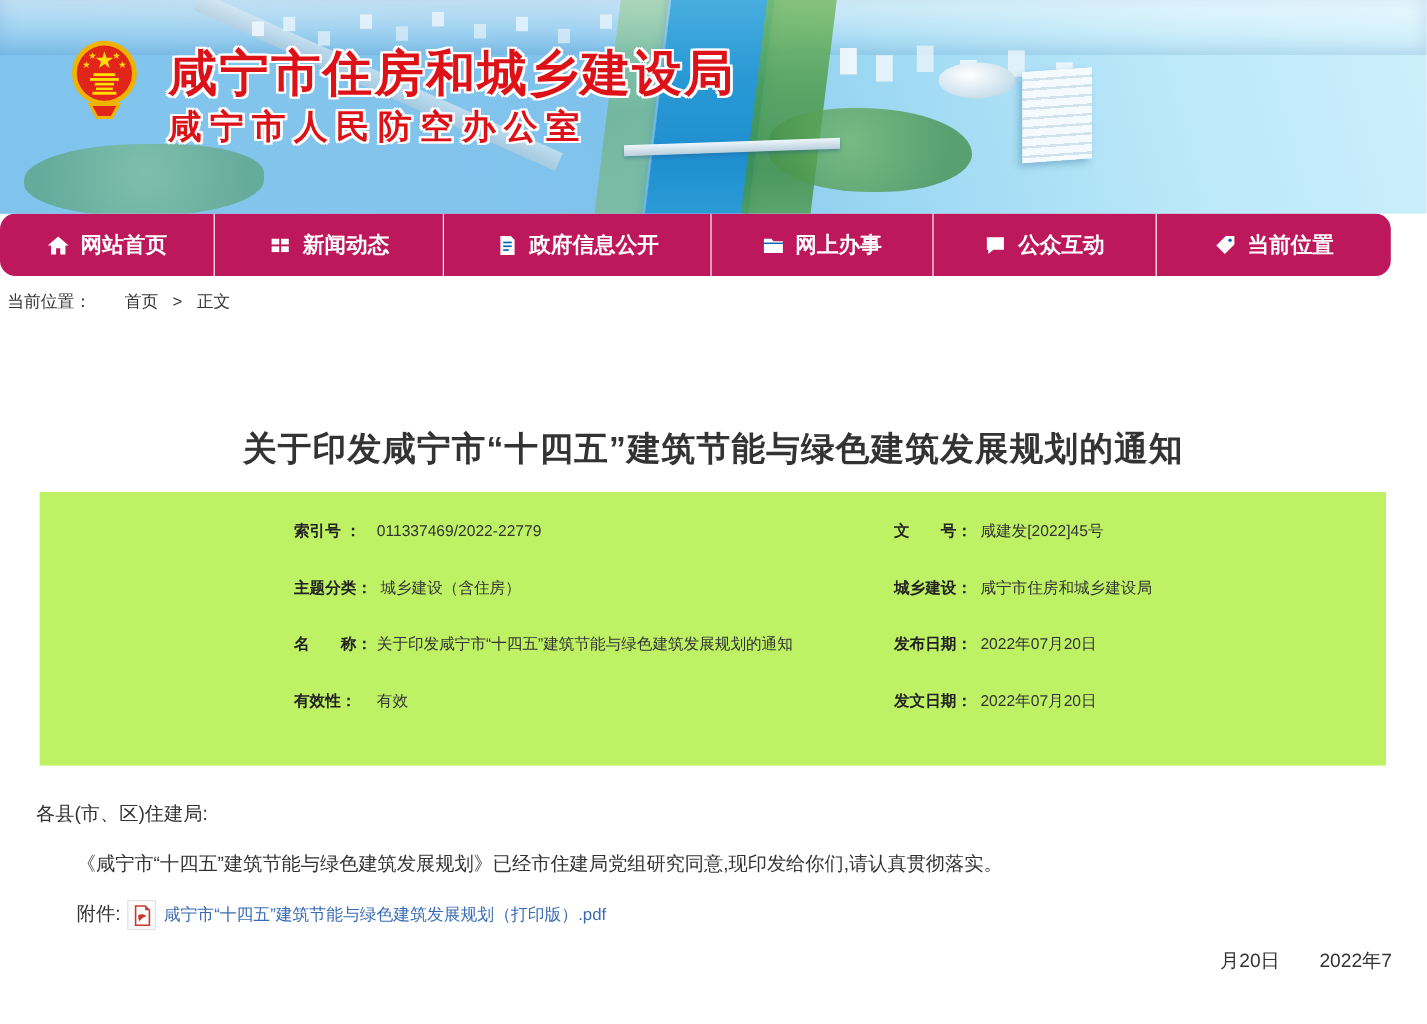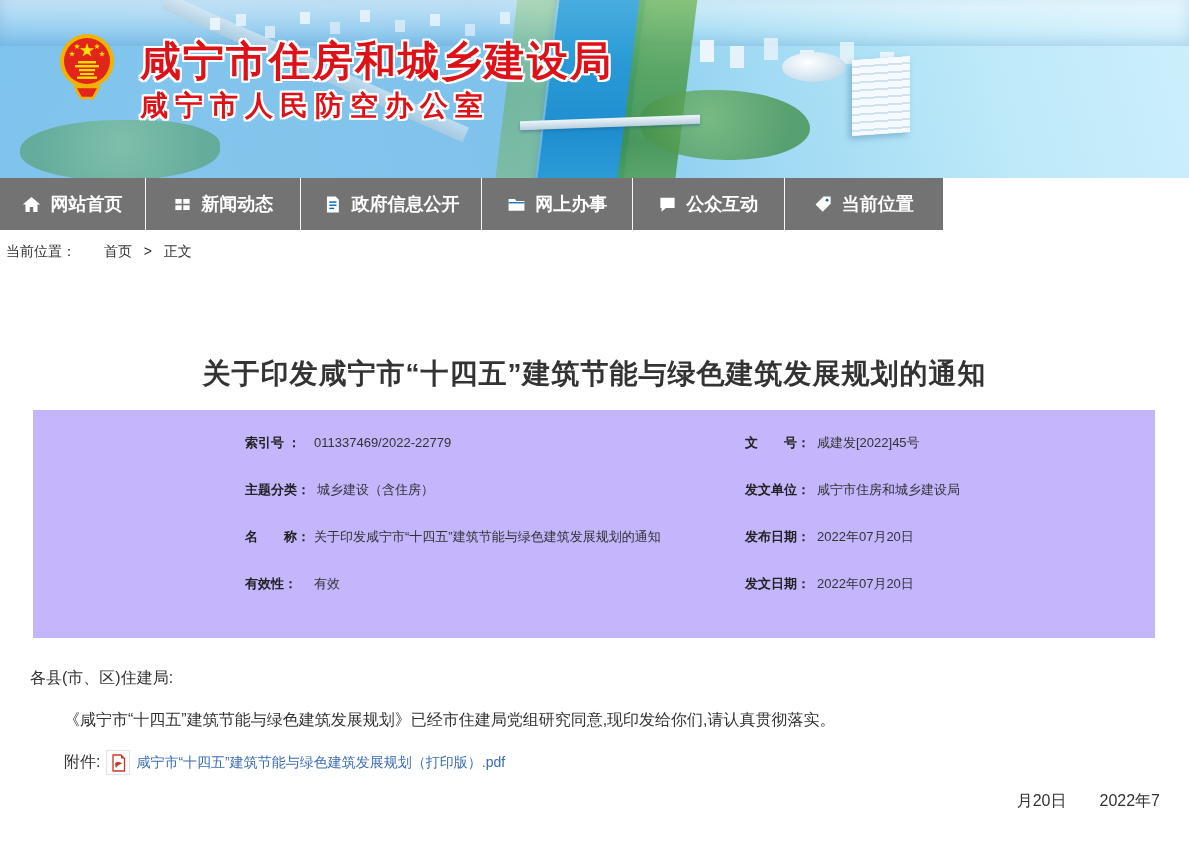--- a/index.html
+++ b/index.html
@@ -46,42 +46,42 @@
 
   .emblem { position:absolute; left:58px; top:30px; }
   .org-names { position:absolute; left:140px; top:38px; }
   .org1, .org2 { font-weight:bold; color:#dd1218; line-height:1.15;
     text-shadow:-2px 0 0 #fff, 2px 0 0 #fff, 0 -2px 0 #fff, 0 2px 0 #fff,
       -2px -2px 0 #fff, 2px 2px 0 #fff, -2px 2px 0 #fff, 2px -2px 0 #fff; }
   .org1 { font-size:41px; letter-spacing:2px; }
   .org2 { font-size:28px; letter-spacing:7px; margin-top:5px; }
 
   
-  .nav { display:flex; width:943px; height:52px; background:#737373; }
+  .nav { display:flex; width:1159px; height:52px; background:#be185d;border-radius:13px; }
   .nav-item { display:flex; align-items:center; justify-content:center; gap:9px;
     color:#fff; font-size:18px; font-weight:bold; text-decoration:none; cursor:pointer;
     border-right:1px solid rgba(255,255,255,.95); }
   .nav-item:last-child { border-right:none; }
   .nav-item:nth-child(1){ width:184px; } .nav-item:nth-child(2){ width:196px; }
   .nav-item:nth-child(3){ width:228px; } .nav-item:nth-child(4){ width:190px; }
   .nav-item:nth-child(5){ width:191px; } .nav-item:nth-child(6){ width:200px; }
   .nicon { display:inline-flex; width:19px; height:19px; }
   .nicon svg { width:100%; height:100%; }
 
   
   .breadcrumb { padding:13px 0 0 6px; font-size:14px; color:#333; height:42px; }
   .breadcrumb a { color:#333; text-decoration:none; cursor:pointer; }
   .breadcrumb .sep { margin:0 8px; }
   .breadcrumb .pre { margin-right:24px; }
 
   
   .title { text-align:center; font-size:28px; font-weight:bold; color:#333;
     margin-top:83px; letter-spacing:1px; }
   .meta-panel { display:flex; width:1122px; margin:17px auto 0 33px; height:228px;
-    background:#c4b5fd; padding-top:24px; }
+    background:#bef264; padding-top:24px; }
   .meta-col { width:561px; }
   .meta-col.left { padding-left:212px; }
   .meta-col.right { padding-left:151px; }
   .meta-row { height:47px; display:flex; align-items:flex-start; font-size:13px; line-height:18px; }
   .ml { font-weight:bold; color:#222; white-space:pre; display:inline-block; min-width:62px; }
   .mv { color:#333; margin-left:7px; white-space:nowrap; }
 
   .salutation { margin:30px 0 0 30px; font-size:16px; color:#333; }
   .paragraph { margin:21px 0 0 64px; font-size:16px; color:#333; }
   .attachment { margin:19px 0 0 64px; font-size:16px; display:flex; align-items:center; }
@@ -220,21 +220,21 @@
         <span class="ml">有效性：</span>
         <span class="mv">有效</span>
       </div>
     </div>
     <div class="meta-col right">
       <div class="meta-row">
         <span class="ml">文　　号：</span>
         <span class="mv">咸建发[2022]45号</span>
       </div>
       <div class="meta-row">
-        <span class="ml">发文单位：</span>
+        <span class="ml">城乡建设：</span>
         <span class="mv">咸宁市住房和城乡建设局</span>
       </div>
       <div class="meta-row">
         <span class="ml">发布日期：</span>
         <span class="mv">2022年07月20日</span>
       </div>
       <div class="meta-row">
         <span class="ml">发文日期：</span>
         <span class="mv">2022年07月20日</span>
       </div>

